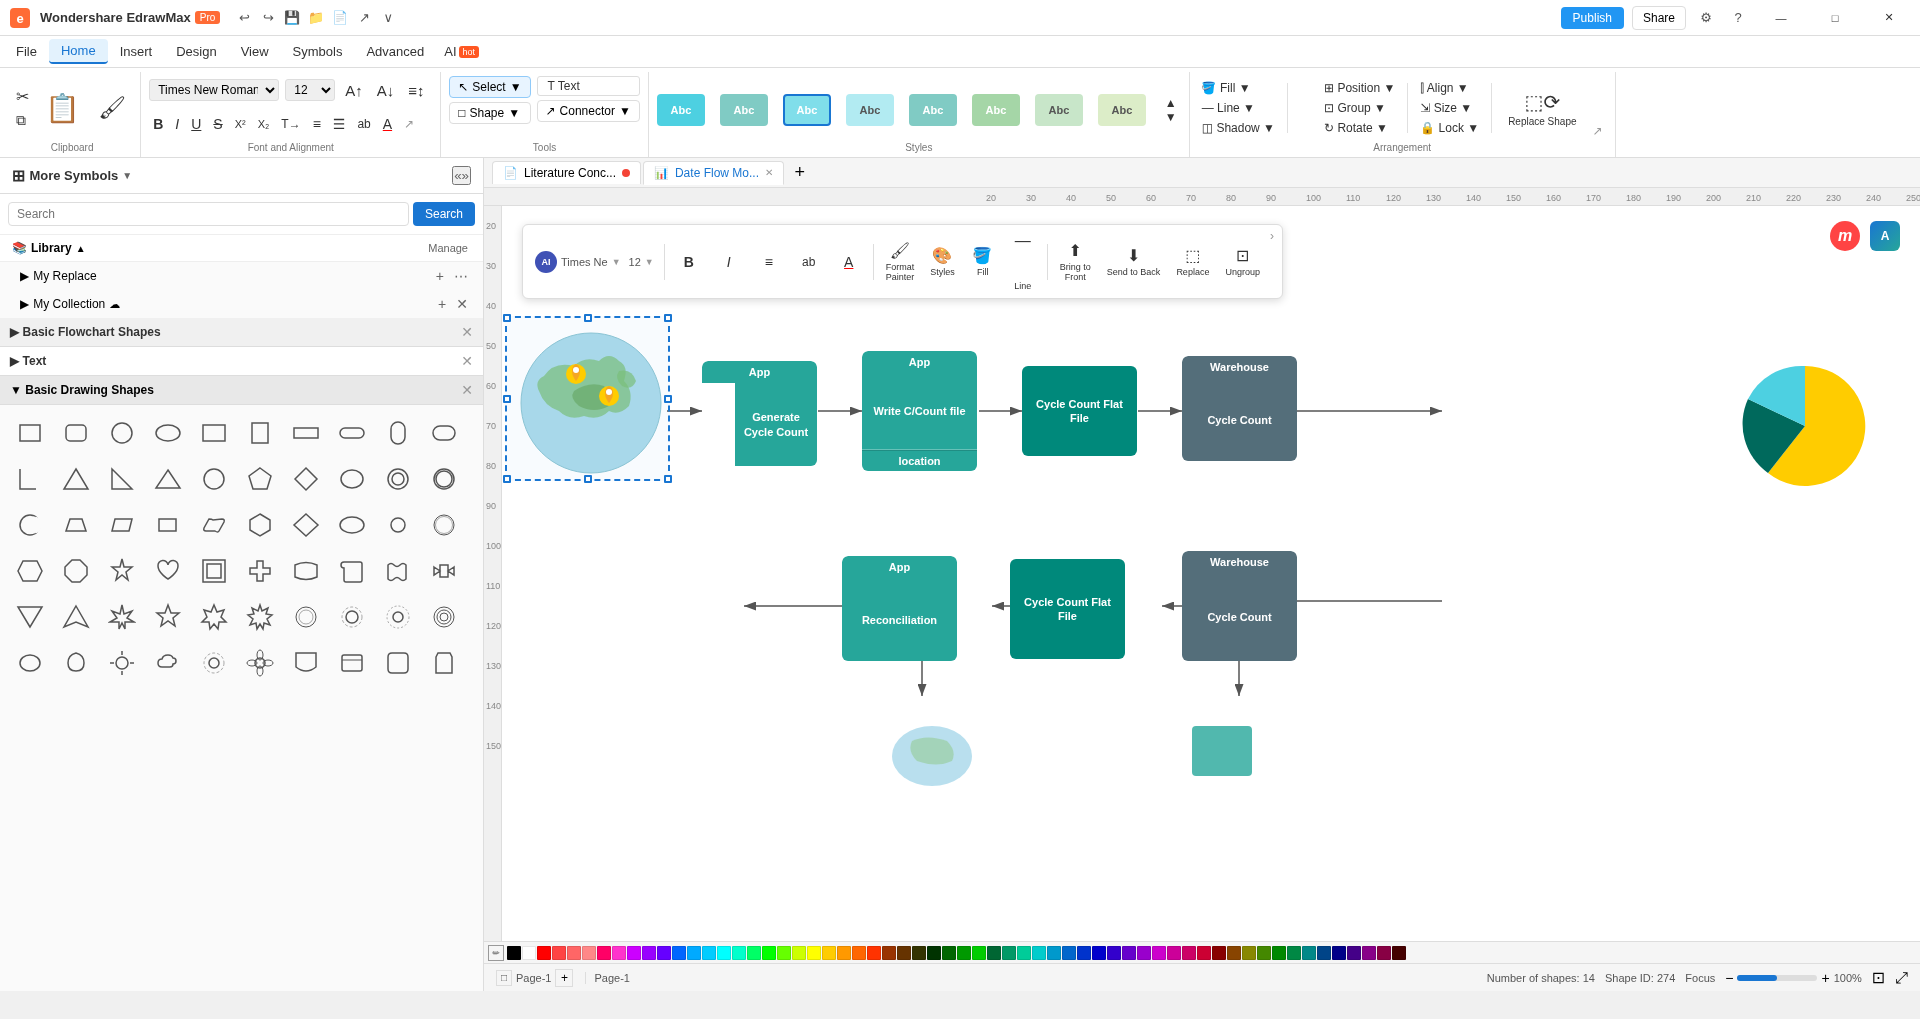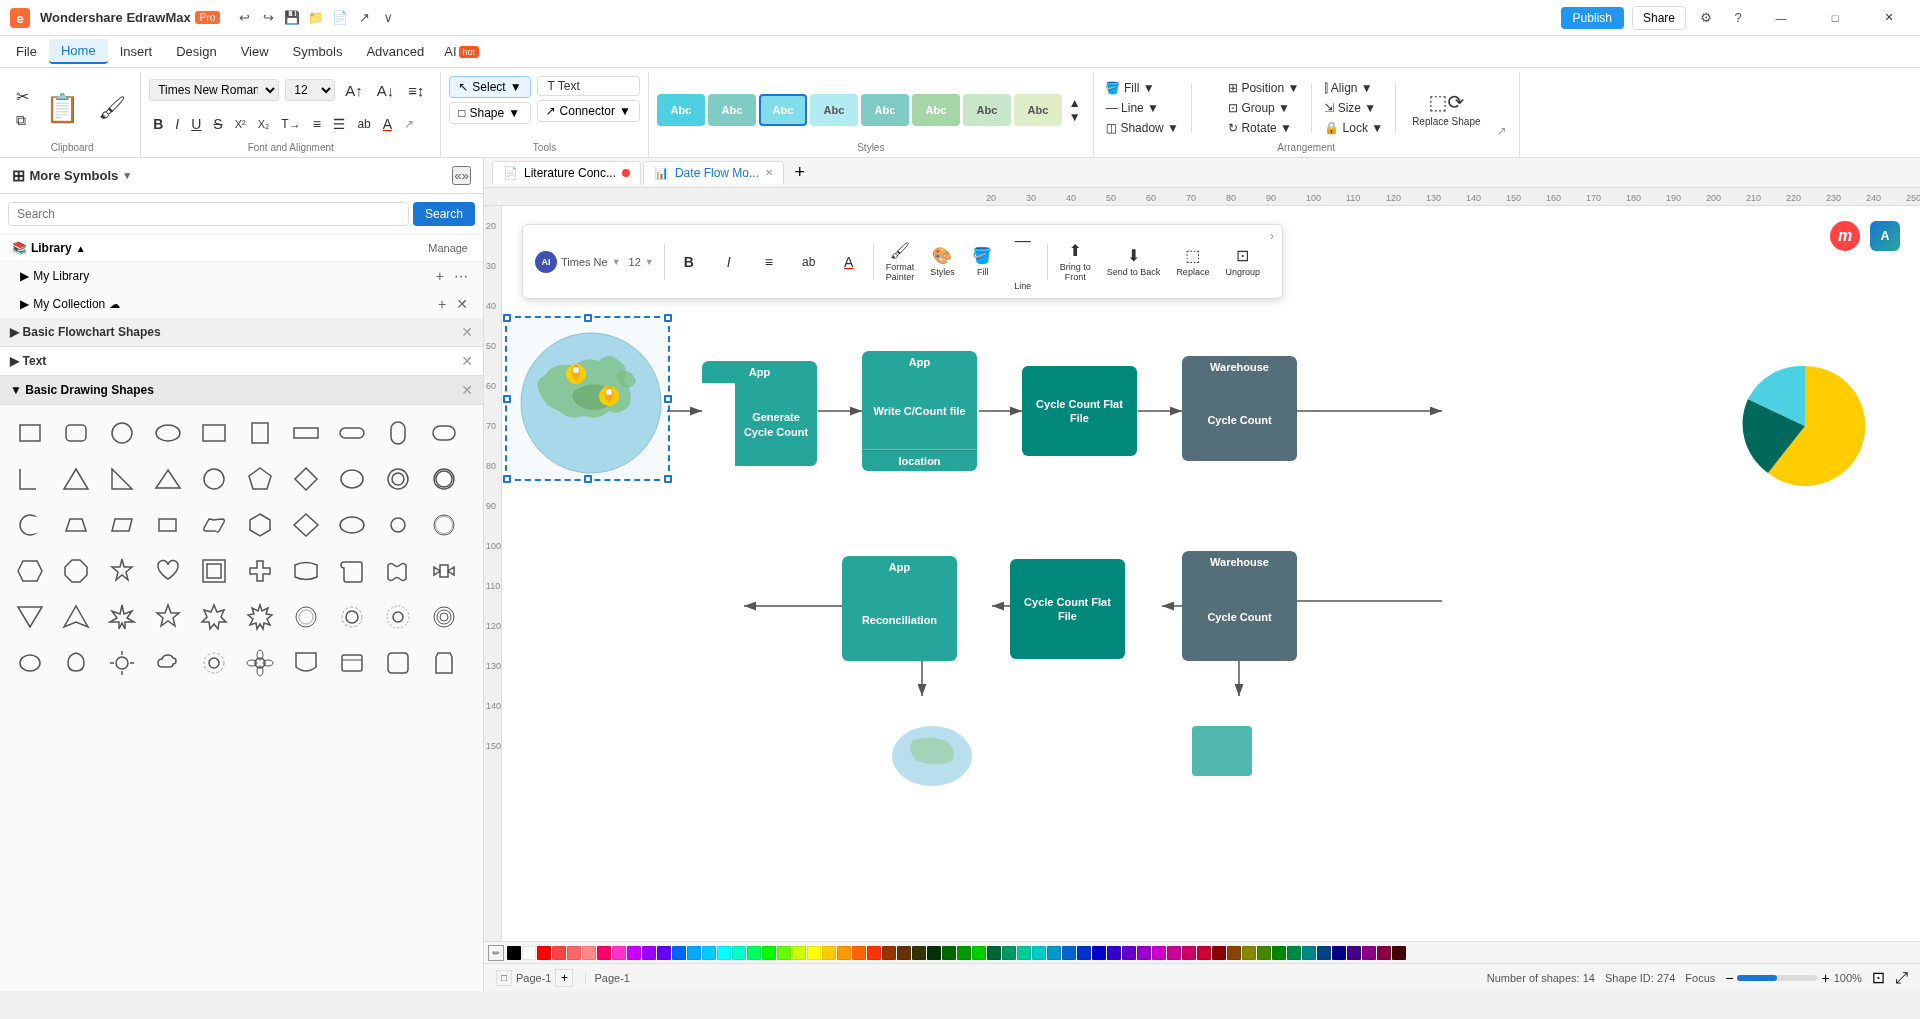--- a/index.html
+++ b/index.html
@@ -513,21 +513,21 @@
           <span>↗</span>
           <span>Connector</span>
           <span>▼</span>
         </div>
       </div>
     </div>
     <div class="ribbon-group-title">Tools</div>
   </div>
 
   <div class="ribbon-group" style="min-width:380px;">
-    <div class="ribbon-row" style="padding-top:8px; gap:3px;">
+    <div class="ribbon-row" style="padding-top:8px; gap:15px;">
       <div class="style-swatch" style="background:#4dd0e1; color:#fff;">Abc</div>
       <div class="style-swatch" style="background:#80cbc4; color:#fff;">Abc</div>
       <div class="style-swatch selected" style="background:#80deea; color:#fff;">Abc</div>
       <div class="style-swatch" style="background:#b2ebf2; color:#555;">Abc</div>
       <div class="style-swatch" style="background:#80cbc4; color:#fff;">Abc</div>
       <div class="style-swatch" style="background:#a5d6a7; color:#fff;">Abc</div>
       <div class="style-swatch" style="background:#c8e6c9; color:#555;">Abc</div>
       <div class="style-swatch" style="background:#dcedc8; color:#555;">Abc</div>
       <button class="ribbon-btn-sm">▲<br>▼</button>
     </div>
@@ -590,21 +590,21 @@
           <span style="font-size:10px;">▲</span>
         </div>
         <div class="library-actions">
           <button class="lib-btn" style="font-size:11px;">Manage</button>
         </div>
       </div>
 
       <div class="section-item">
         <div class="section-item-label">
           <span>▶</span>
-          <span>My Library</span>
+          <span>My Replace</span>
         </div>
         <div style="display:flex;gap:4px;">
           <button class="lib-btn">+</button>
           <button class="lib-btn">⋯</button>
         </div>
       </div>
 
       <div class="section-item">
         <div class="section-item-label">
           <span>▶</span>

